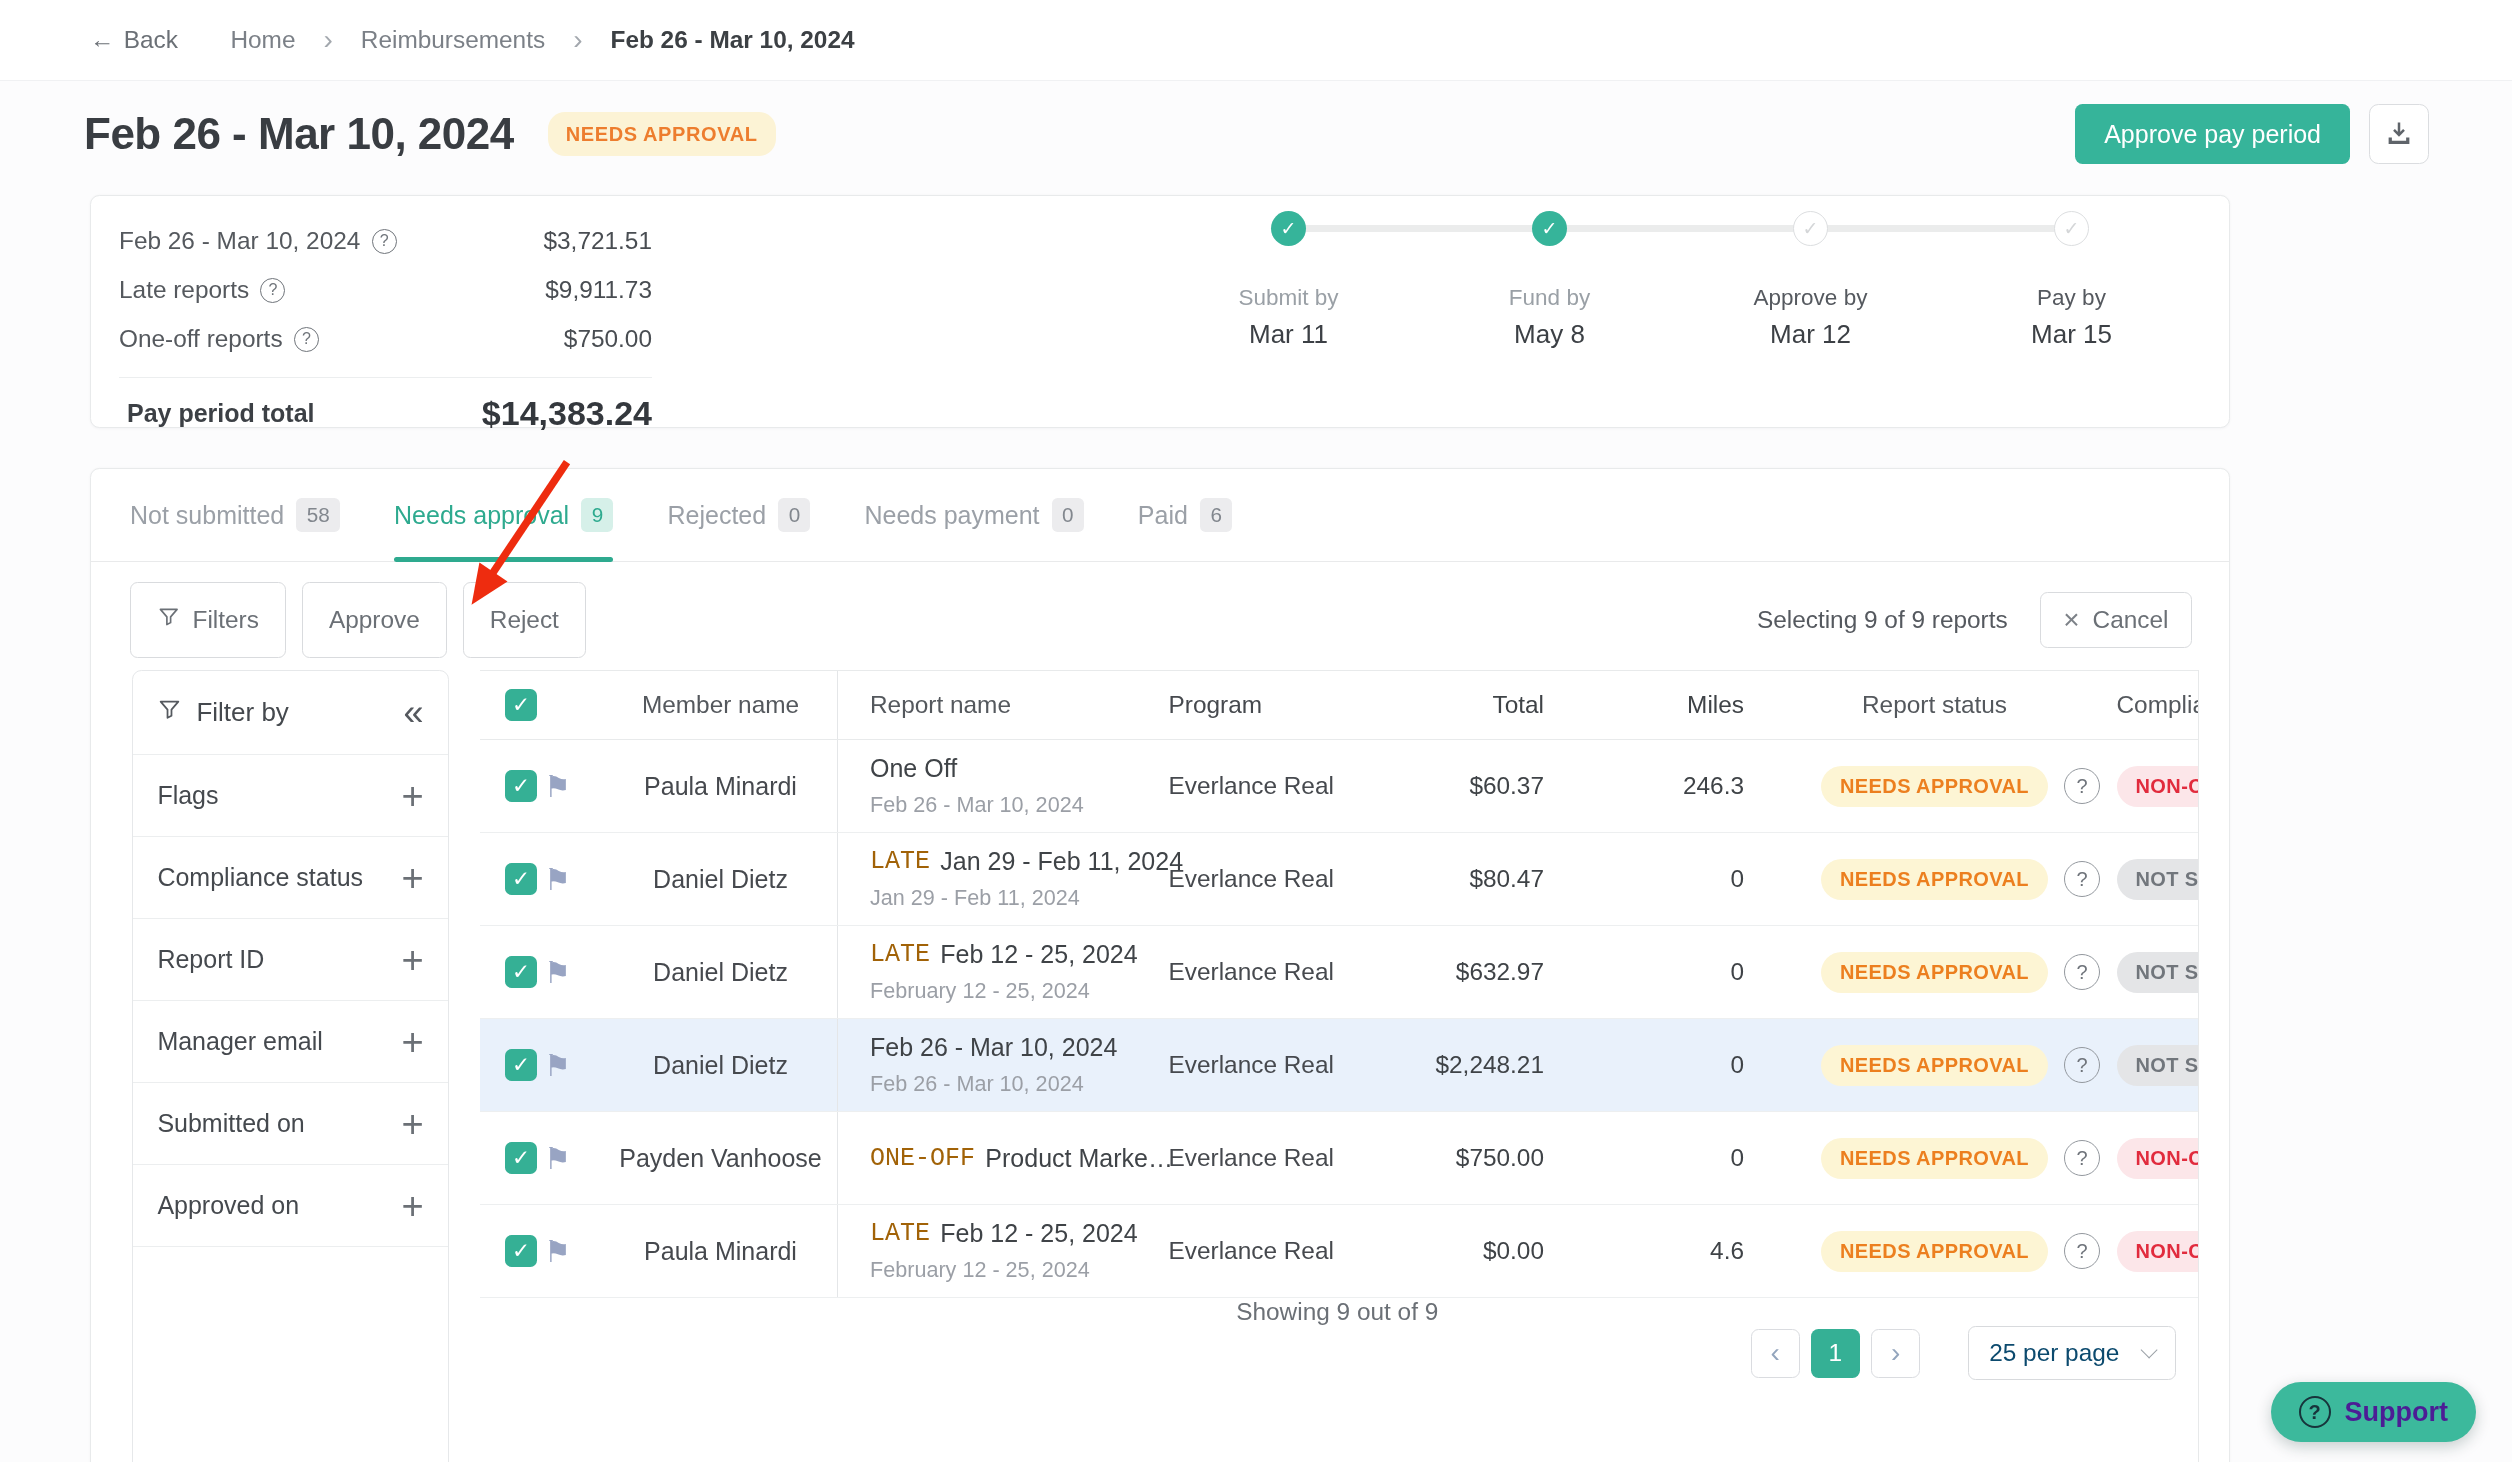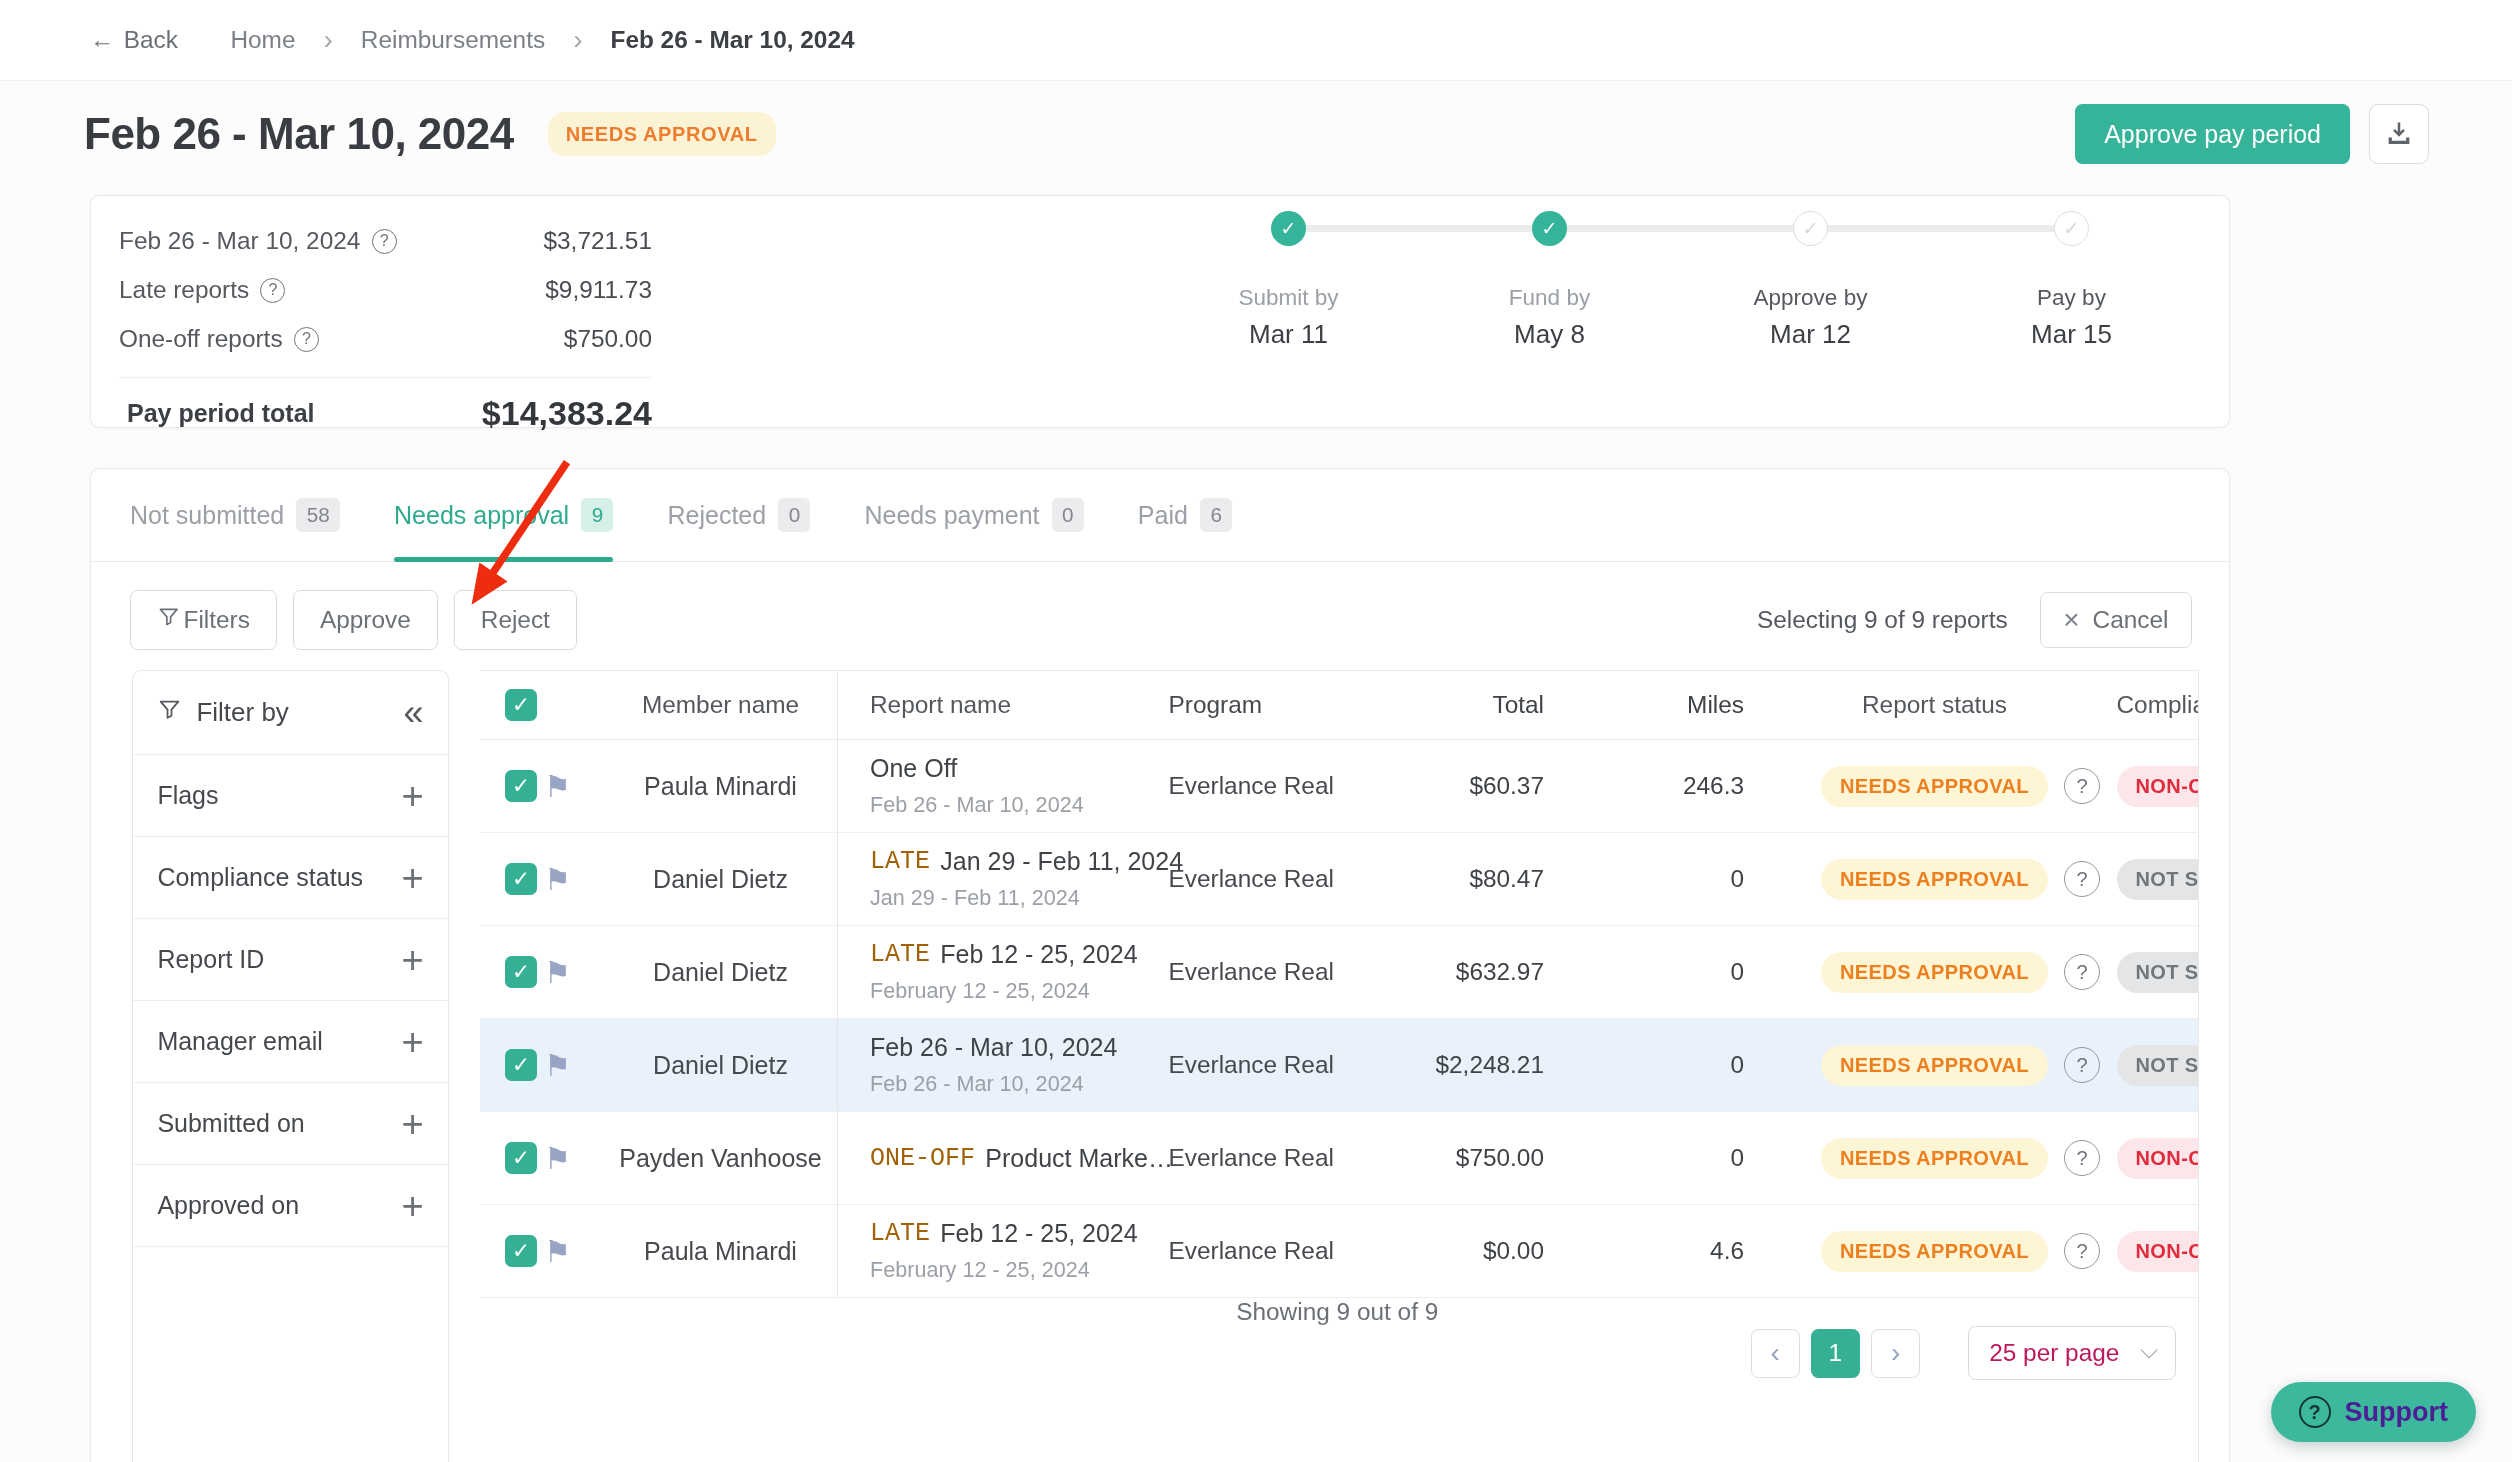--- a/index.html
+++ b/index.html
@@ -62,22 +62,22 @@
               display:flex; align-items:center; gap:54px; padding-left:39px; }
   .tab { position:relative; height:93px; display:flex; align-items:center; gap:12.2px; font-size:25px;
          color:#9ba0a7; cursor:pointer; }
   .tab .count { background:#ececee; color:#82878e; font-size:20.7px; padding:4.7px 10.3px; border-radius:5.6px; }
   .tab.active { color:#2eaa8f; }
   .tab.active .count { background:#d6f0e9; color:#2eaa8f; }
   .tab.active::after { content:""; position:absolute; left:0; right:0; bottom:0; height:4.7px;
                        background:#2eaa8f; border-radius:2.8px; }
   
   .toolbar { position:absolute; left:39px; top:121px; width:2062px; height:60px; display:flex; align-items:center; }
-  .btn-outline { height:60px; padding:0 26px; background:#fff; border:0.9px solid #d9dbde; border-radius:7.5px;
-                 color:#6b7076; font-size:24.4px; font-family:inherit; display:flex; align-items:center; gap:3px;
+  .btn-outline { height:76px; padding:0 26px; background:#fff; border:0.9px solid #d9dbde; border-radius:7.5px;
+                 color:#6b7076; font-size:24.4px; font-family:inherit; display:flex; align-items:center; gap:12px;
                  margin-right:16px; cursor:pointer; }
   .toolbar-right { margin-left:auto; display:flex; align-items:center; gap:32px; }
   .selecting-text { font-size:24.4px; color:#55595f; }
   .btn-cancel { height:56px; padding:0 22.5px; background:#fff; border:0.9px solid #d9dbde; border-radius:7.5px;
                 color:#6b7076; font-size:24.4px; font-family:inherit; display:flex; align-items:center; gap:13px; cursor:pointer; }
   .x-glyph { font-size:28px; color:#7d8288; line-height:1; }
   
   .filter-card { position:absolute; left:41px; top:201px; width:317px; height:864px;
                  background:#fff; border:0.9px solid #e6e8ea; border-radius:9.4px; overflow:hidden; }
   .filter-head { height:84px; display:flex; align-items:center; justify-content:space-between;
@@ -125,21 +125,21 @@
   
   .tfoot { height:90px; display:flex; align-items:center; padding:0 22.5px 0 19px;flex-direction:column; }
   .showing { font-size:24.4px; color:#6b7076; }
   .pager { margin-left:auto; display:flex; align-items:center; gap:11.3px; }
   .pg-btn { width:49px; height:49px; border:0.9px solid #dadce0; border-radius:7.5px; background:#fff;
             display:flex; align-items:center; justify-content:center; font-size:28px; color:#93a5bd; cursor:pointer; }
   .pg-current { width:49px; height:49px; border:none; border-radius:7.5px; background:#35b095; color:#fff;
                 font-size:24.4px; display:flex; align-items:center; justify-content:center; cursor:pointer; }
   .per-page { margin-left:36px; width:208px; height:54px; border:0.9px solid #d8dadd; border-radius:7.5px;
               background:#fff; display:flex; align-items:center; justify-content:space-between;
-              padding:0 19px 0 20.7px; font-size:24.4px; color:#be185d; cursor:pointer; }
+              padding:0 19px 0 20.7px; font-size:24.4px; color:#0c4a6e; cursor:pointer; }
   .chev-down { width:12.2px; height:12.2px; border-right:1.9px solid #9aa0a6; border-bottom:1.9px solid #9aa0a6;
                transform:rotate(45deg); margin-top:-5.6px; }
   
   .support-btn { position:absolute; right:36px; top:1382px; height:60px; padding:0 28px;
                  background:#3cb99c; border:none; border-radius:32px; display:flex; align-items:center;
                  gap:14px; cursor:pointer; box-shadow:0 4.7px 15px rgba(10,40,35,0.22); }
   .support-q { width:32px; height:32px; border:2.8px solid #17343b; border-radius:50%; display:flex;
                align-items:center; justify-content:center; font-size:20px; font-weight:bold; color:#17343b; }
   .support-label { font-size:27px; font-weight:bold; color:#4c1d95; font-family:inherit; }
   

